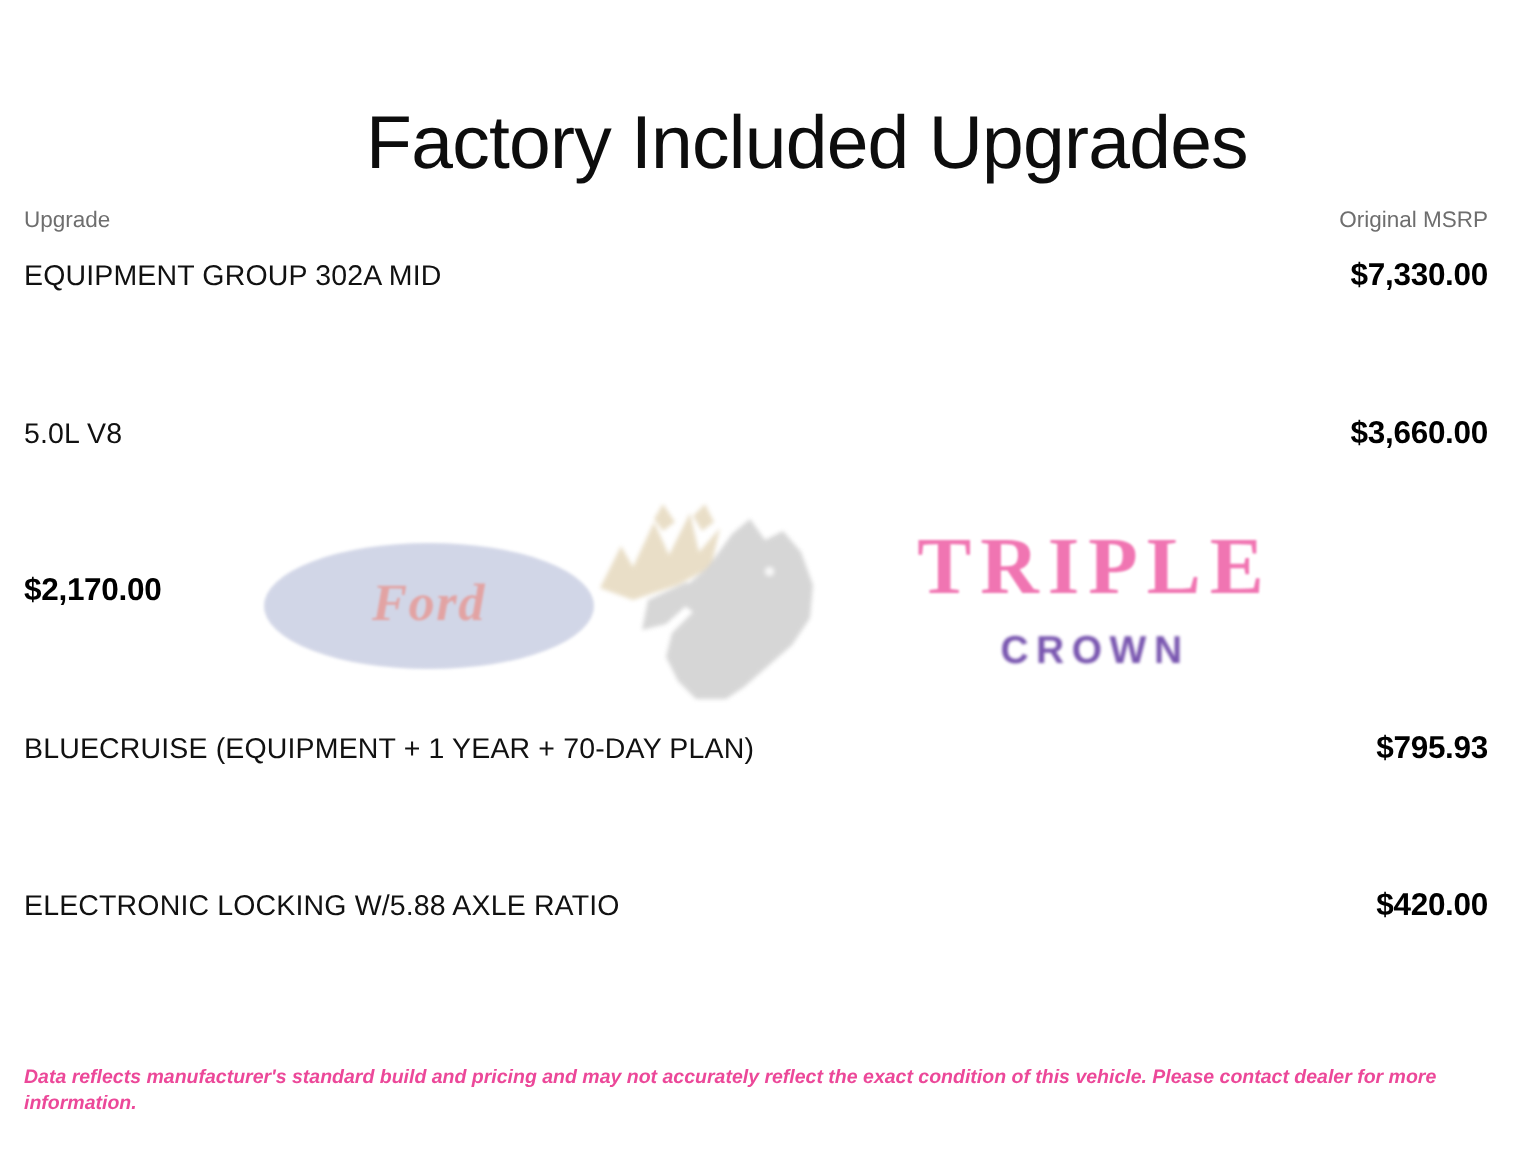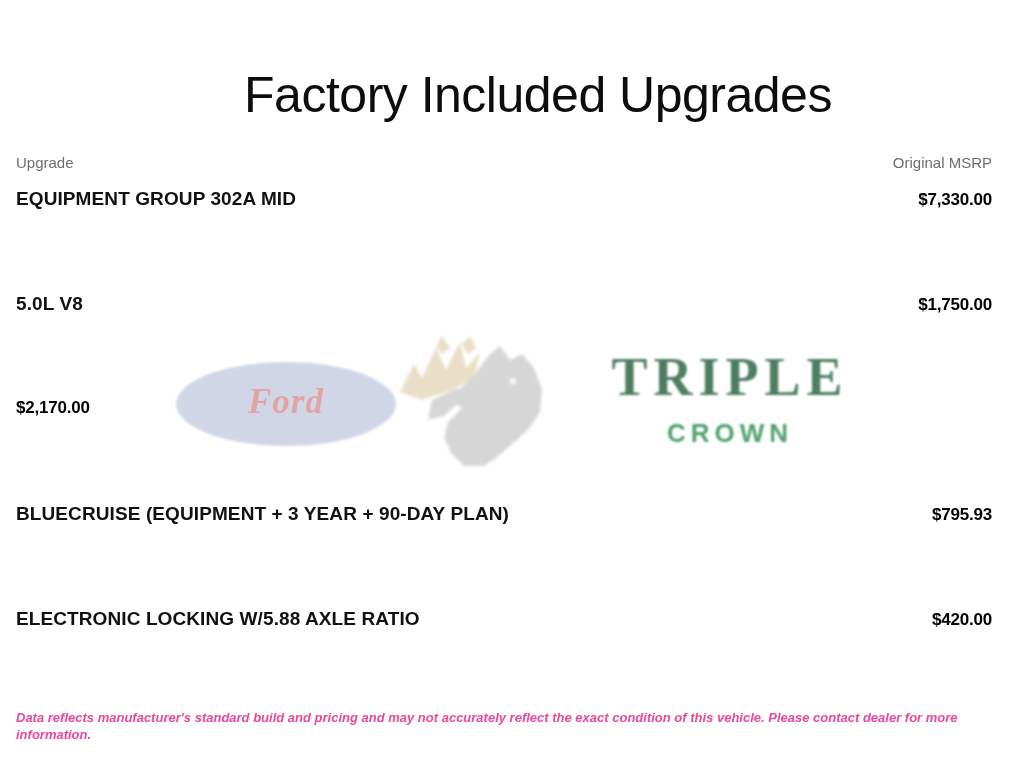--- a/index.html
+++ b/index.html
@@ -92,46 +92,46 @@
   .wm-triple {
     position: absolute;
     left: 400px;
     top: 18px;
     width: 320px;
     text-align: center;
     font-family: "Liberation Serif", serif;
     font-weight: 700;
     font-size: 54px;
     letter-spacing: 6px;
-    color: #14532d;
+    color: #ec4899;
     opacity: 0.75;
     filter: blur(0.8px);
     line-height: 1;
   }
   .wm-crown-word {
     position: absolute;
     left: 400px;
     top: 88px;
     width: 320px;
     text-align: center;
     font-family: "Liberation Sans", sans-serif;
     font-weight: 700;
     font-size: 26px;
     letter-spacing: 5px;
-    color: #15803d;
+    color: #4c1d95;
     opacity: 0.75;
     filter: blur(0.9px);
     line-height: 1;
   }
 
   
   .table {
     position: absolute;
     left: 16px;
-    top: 154px;
+    top: 138px;
     width: 976px;
     z-index: 2;
   }
   .row {
     display: flex;
     align-items: baseline;
     justify-content: space-between;
   }
   .row-head {
     height: 34px;
@@ -142,27 +142,27 @@
     font-weight: 400;
     color: #6e6e6e;
   }
   .col-price-head { text-align: center; }
 
   .row-item {
     height: 105px;
   }
   .col-label {
     font-size: 19px;
-    font-weight: 700;
+    font-weight: 400;
     color: #111111;
     letter-spacing: 0.1px;
     white-space: nowrap;
   }
   .col-price {
-    font-size: 17px;
+    font-size: 21px;
     font-weight: 700;
     color: #000000;
     text-align: right;
     white-space: nowrap;
     letter-spacing: -0.2px;
   }
 
   
   .footer-note {
     position: absolute;
@@ -219,29 +219,29 @@
       <div class="col-price-head">Original MSRP</div>
     </div>
 
     <div class="row row-item">
       <div class="col-label">EQUIPMENT GROUP 302A MID</div>
       <div class="col-price">$7,330.00</div>
     </div>
 
     <div class="row row-item">
       <div class="col-label">5.0L V8</div>
-      <div class="col-price">$1,750.00</div>
+      <div class="col-price">$3,660.00</div>
     </div>
 
     <div class="row row-item">
       <div class="col-price">$2,170.00</div>
     </div>
 
     <div class="row row-item">
-      <div class="col-label">BLUECRUISE (EQUIPMENT + 3 YEAR + 90-DAY PLAN)</div>
+      <div class="col-label">BLUECRUISE (EQUIPMENT + 1 YEAR + 70-DAY PLAN)</div>
       <div class="col-price">$795.93</div>
     </div>
 
     <div class="row row-item">
       <div class="col-label">ELECTRONIC LOCKING W/5.88 AXLE RATIO</div>
       <div class="col-price">$420.00</div>
     </div>
 
   </div>
 

